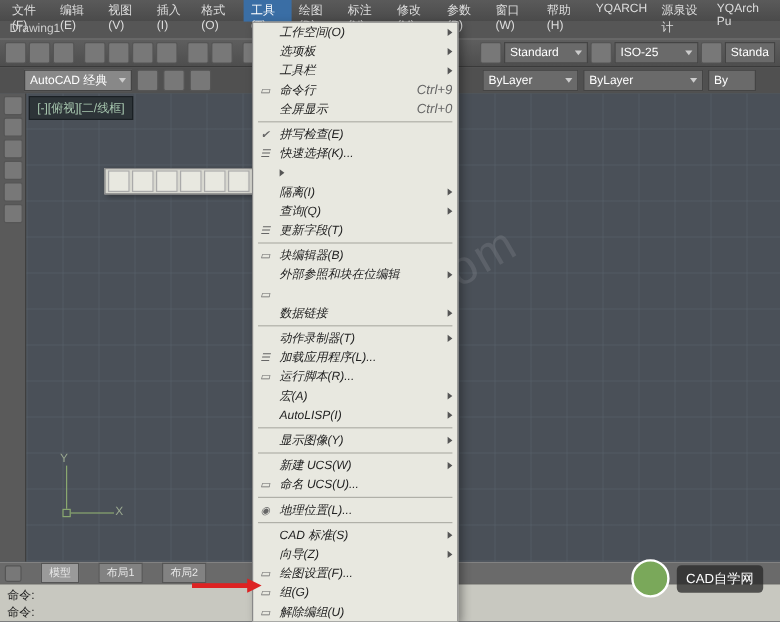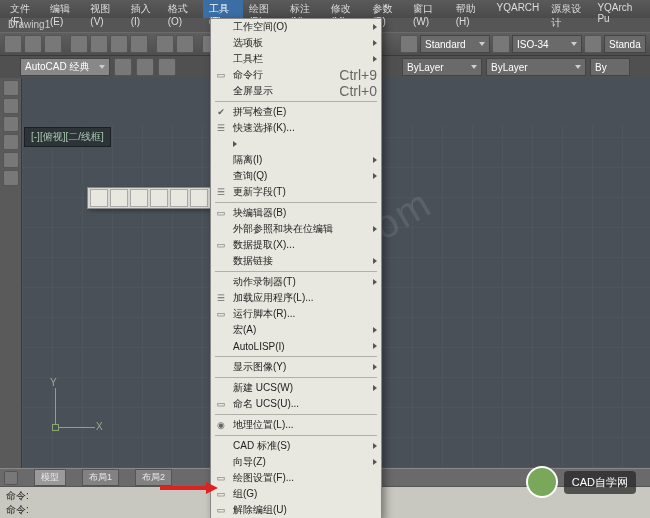--- a/index.html
+++ b/index.html
@@ -16,38 +16,38 @@
 .tb-sep { width: 4px; }
 .combo { height: 18px; background: #6a6a6a; border: 1px solid #444; display: flex; align-items: center; padding: 0 4px; color: #fff; font-size: 10px; min-width: 70px; justify-content: space-between; }
 .combo .arr { width: 0; height: 0; border-left: 3px solid transparent; border-right: 3px solid transparent; border-top: 4px solid #ccc; margin-left: 4px; }
 
 .workspace-row { height: 22px; background: #505050; display: flex; align-items: center; padding: 0 20px; gap: 4px; }
 
 .canvas-area { position: relative; height: 390px; background: #4a5058; display: flex; }
 .left-tools { width: 22px; background: #5a5a5a; border-right: 1px solid #3a3a3a; display: flex; flex-direction: column; gap: 2px; padding: 2px 0; align-items: center; }
 .left-tools .tb-btn { width: 16px; height: 16px; }
 
-.drawing { flex: 1; position: relative; background: #4a5058; background-image: repeating-linear-gradient(0deg, rgba(90,100,110,.25) 0 1px, transparent 1px 30px), repeating-linear-gradient(90deg, rgba(90,100,110,.25) 0 1px, transparent 1px 30px); overflow: hidden; margin-top: 47px; }
+.drawing { flex: 1; position: relative; background: #4a5058; background-image: repeating-linear-gradient(0deg, rgba(90,100,110,.25) 0 1px, transparent 1px 30px), repeating-linear-gradient(90deg, rgba(90,100,110,.25) 0 1px, transparent 1px 30px); overflow: hidden; }
 .view-tab { position: absolute; top: 2px; left: 2px; background: #2d3438; border: 1px solid #1a2024; padding: 2px 6px; color: #a8c8b0; font-size: 10px; }
 
 .ucs { position: absolute; left: 18px; bottom: 22px; color: #9aa890; font-size: 10px; }
 .ucs .y-axis { position: absolute; left: 15px; bottom: 18px; width: 1px; height: 40px; background: #8aa870; }
 .ucs .x-axis { position: absolute; left: 15px; bottom: 18px; width: 40px; height: 1px; background: #8aa870; }
 .ucs .y-label { position: absolute; left: 10px; bottom: 58px; }
 .ucs .x-label { position: absolute; left: 56px; bottom: 14px; }
 .ucs .origin { position: absolute; left: 12px; bottom: 15px; width: 7px; height: 7px; background: #4a5058; border: 1px solid #8aa870; }
 
 .floating-tb { position: absolute; top: 62px; left: 65px; height: 22px; background: #d8d8d0; border: 1px solid #888; display: flex; align-items: center; padding: 0 2px; gap: 2px; box-shadow: 2px 2px 4px rgba(0,0,0,.3); }
 .floating-tb .fb { width: 18px; height: 18px; background: #e8e8e0; border: 1px solid #aaa; }
 
-.dropdown { position: absolute; left: 210px; top: 18px; width: 172px; background: #e8e8e0; border: 1px solid #888; box-shadow: 3px 3px 8px rgba(0,0,0,.4); z-index: 100; }
+.dropdown { position: absolute; left: 210px; top: 18px; width: 172px; background: #e8e8e0; border: 1px solid #888; box-shadow: 3px 3px 8px rgba(0,0,0,.4); z-index: 100; font-style: italic; }
 .dd-item { display: flex; align-items: center; height: 16px; padding: 0 4px 0 2px; color: #222; font-size: 10px; cursor: pointer; }
 .dd-icon { width: 16px; height: 14px; margin-right: 4px; display: flex; align-items: center; justify-content: center; font-size: 9px; color: #666; }
 .dd-label { flex: 1; white-space: nowrap; }
-.dd-shortcut { color: #666; font-size: 14px; margin-left: 8px; }
+.dd-shortcut { color: #666; font-size: 11px; margin-left: 8px; }
 .dd-arrow { width: 0; height: 0; border-top: 3px solid transparent; border-bottom: 3px solid transparent; border-left: 4px solid #555; }
 .dd-sep { height: 1px; background: #b0b0a8; margin: 2px 4px; }
 
 .tab-row { height: 18px; background: #6a6a6a; border-top: 1px solid #888; display: flex; align-items: center; padding: 0 4px; gap: 16px; }
 .tab-row .tab { background: #828282; padding: 1px 6px; color: #e8e8e8; font-size: 9px; border: 1px solid #555; }
 .tab-row .tab.active { background: #9a9a9a; }
 
 .cmdline { height: 32px; background: #c8c8c0; display: flex; flex-direction: column; justify-content: center; padding: 0 6px; color: #222; font-size: 10px; border-top: 1px solid #555; }
 
 .red-arrow { position: absolute; left: 160px; bottom: 28px; z-index: 200; }
@@ -99,21 +99,21 @@
   <div class="tb-btn"></div>
   <div class="tb-btn"></div>
   <div style="flex:1"></div>
   <div class="tb-btn"></div>
   <div class="combo">
       <span>Standard</span>
       <span class="arr"></span>
     </div>
   <div class="tb-btn"></div>
   <div class="combo">
-      <span>ISO-34</span>
+      <span>ISO-25</span>
       <span class="arr"></span>
     </div>
   <div class="tb-btn"></div>
   <div class="combo" style="min-width:42px">
       <span>Standa</span>
     </div>
 </div>
 
 <div class="workspace-row">
   <div class="combo" style="min-width:90px;background:#888">
@@ -237,21 +237,20 @@
       <span class="dd-icon">▭</span>
       <span class="dd-label">块编辑器(B)</span>
     </div>
     <div class="dd-item">
       <span class="dd-icon"></span>
       <span class="dd-label">外部参照和块在位编辑</span>
       <span class="dd-arrow"></span>
     </div>
     <div class="dd-item">
       <span class="dd-icon">▭</span>
-      <span class="dd-label">数据提取(X)...</span>
     </div>
     <div class="dd-item">
       <span class="dd-icon"></span>
       <span class="dd-label">数据链接</span>
       <span class="dd-arrow"></span>
     </div>
     <div class="dd-sep"></div>
     <div class="dd-item">
       <span class="dd-icon"></span>
       <span class="dd-label">动作录制器(T)</span>

